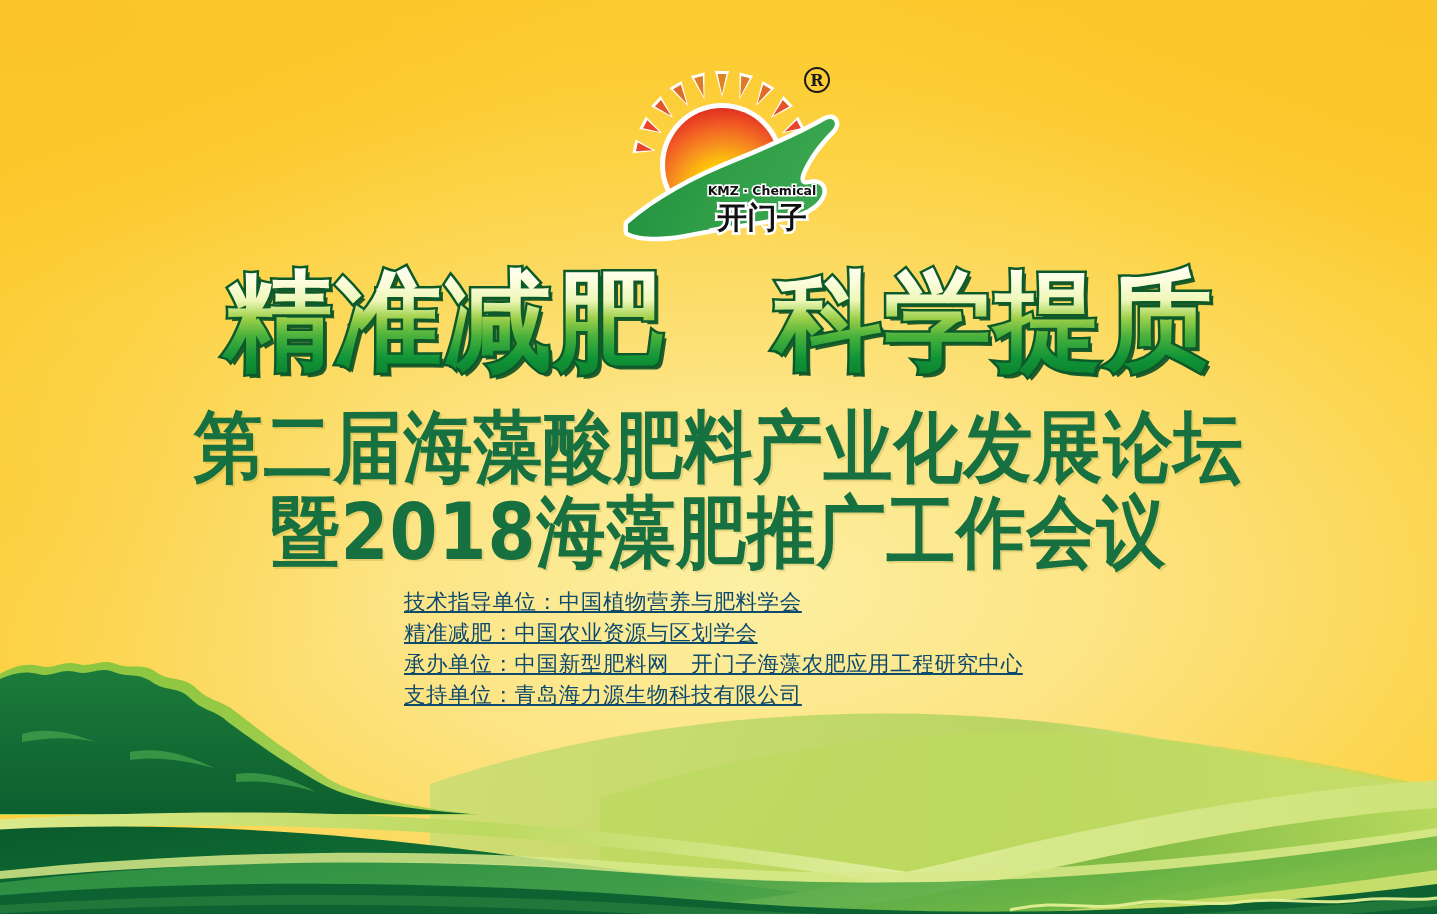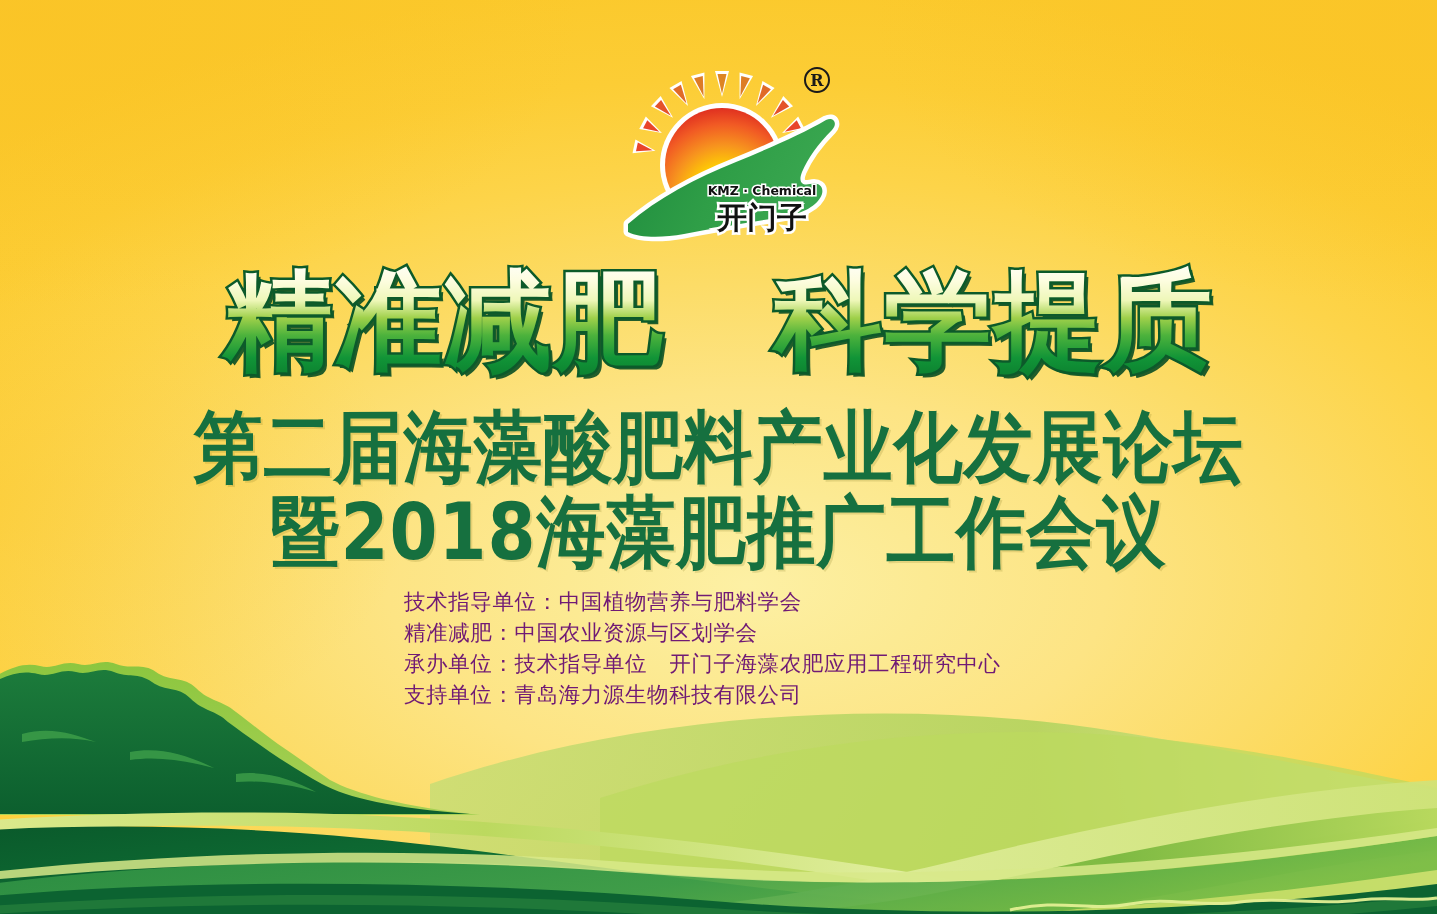--- a/index.html
+++ b/index.html
@@ -93,25 +93,26 @@
   }
 
   
   .info-block {
     position: absolute;
     left: 404px;
     top: 586px;
     width: 760px;
   }
   .info-line {
-    color: #701a75;
+    color: #0c4a6e;
     font-size: 21.5px;
     line-height: 31px;
     letter-spacing: .6px;
     white-space: nowrap;
+    text-decoration: underline;
   }
 
   
   .watermark {
     position: absolute;
     right: 16px;
     bottom: 20px;
     text-align: right;
     color: #ffffff;
     line-height: 1.15;
@@ -353,18 +354,18 @@
     <span class="txt">第二届海藻酸肥料产业化发展论坛</span>
   </div>
 
   <div class="subtitle sub2">
     <span class="txt">暨2018海藻肥推广工作会议</span>
   </div>
 
   <div class="info-block">
     <div class="info-line">技术指导单位：中国植物营养与肥料学会</div>
     <div class="info-line">精准减肥：中国农业资源与区划学会</div>
-    <div class="info-line">承办单位：技术指导单位　开门子海藻农肥应用工程研究中心</div>
+    <div class="info-line">承办单位：中国新型肥料网　开门子海藻农肥应用工程研究中心</div>
     <div class="info-line">支持单位：青岛海力源生物科技有限公司</div>
   </div>
 
 
 </div>
 
 </body></html>

